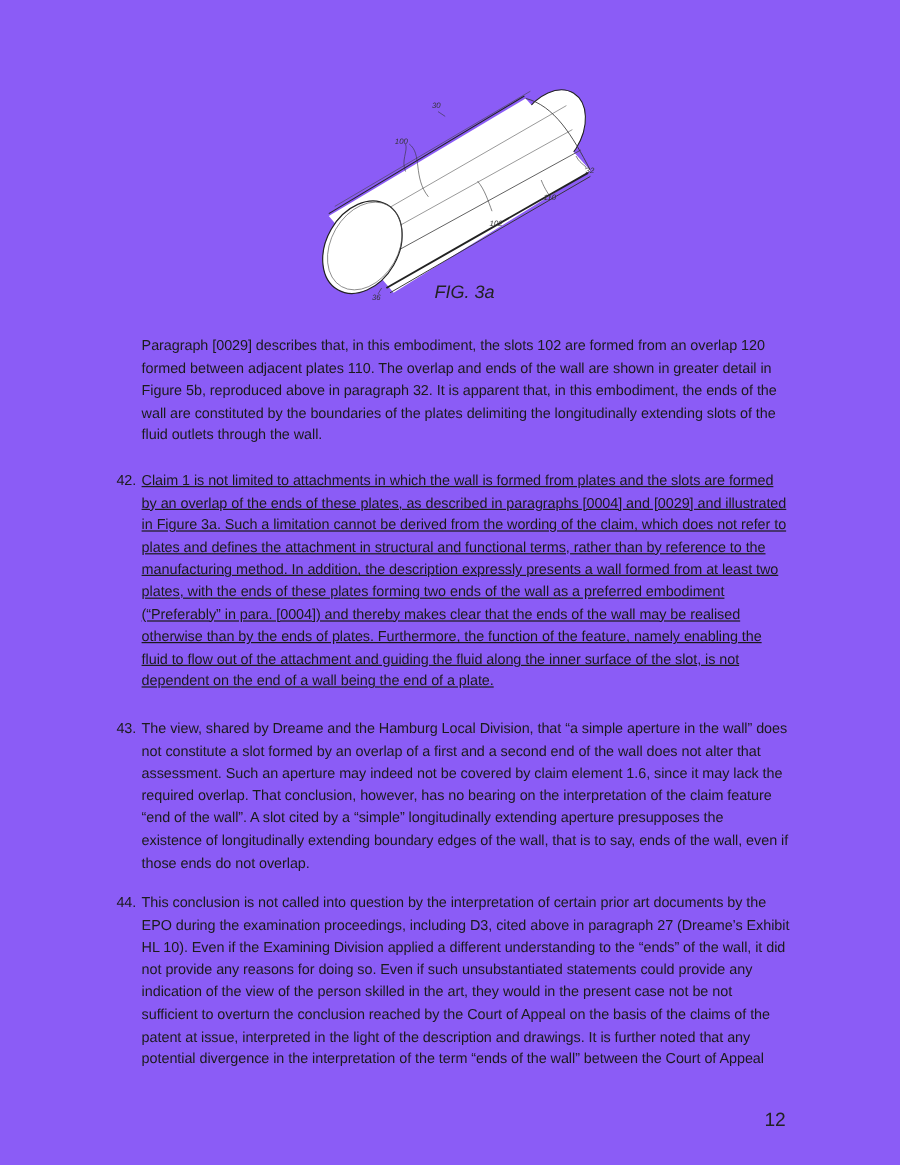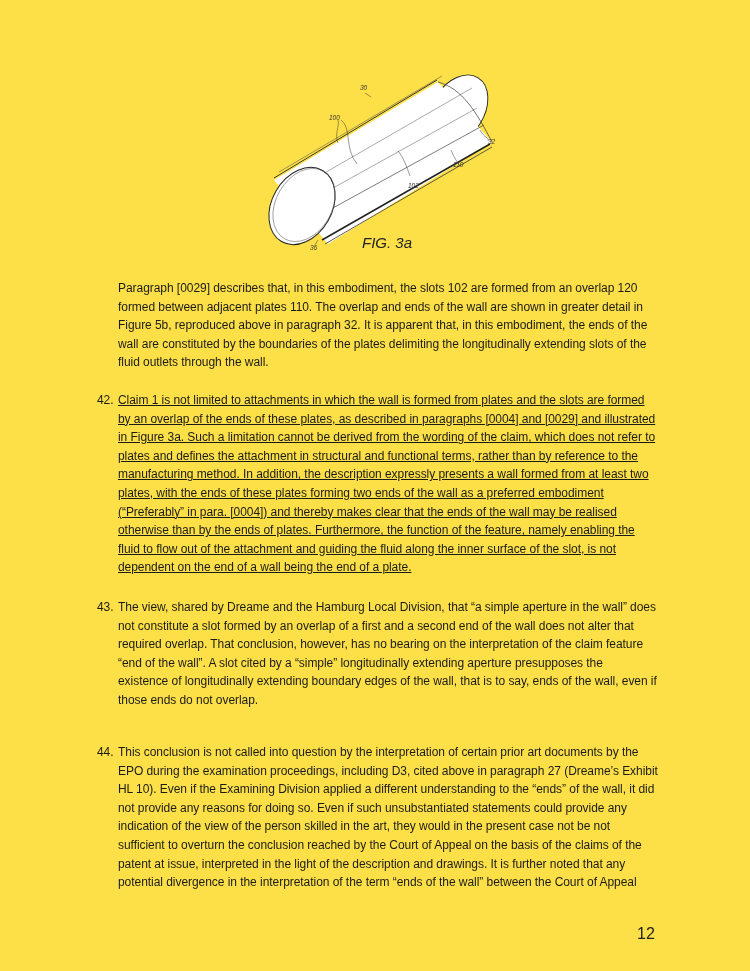--- a/index.html
+++ b/index.html
@@ -13,21 +13,21 @@
       position: relative;
       overflow: hidden;
       font-family: "Liberation Sans", sans-serif;
       color: #1a1a1a;
     }
     .page {
       position: absolute;
       left: 0; top: 0;
       width: 750px;
       height: 971px;
-      background: #fde047;
+      background: #8b5cf6;
     }
     .figure {
       position: absolute;
       left: 262px;
       top: 68px;
       width: 250px;
       height: 192px;
     }
     .figure svg {
       width: 250px;
@@ -159,20 +159,21 @@
       <span class="line">fluid to flow out of the attachment and guiding the fluid along the inner surface of the slot, is not</span>
       <span class="line">dependent on the end of a wall being the end of a plate.</span>
     </span>
   </div>
 
   <div class="text para-num p43">
     <span class="num">43.</span>
     <span class="body">
       <span class="line">The view, shared by Dreame and the Hamburg Local Division, that “a simple aperture in the wall” does</span>
       <span class="line">not constitute a slot formed by an overlap of a first and a second end of the wall does not alter that</span>
+      <span class="line">assessment. Such an aperture may indeed not be covered by claim element 1.6, since it may lack the</span>
       <span class="line">required overlap. That conclusion, however, has no bearing on the interpretation of the claim feature</span>
       <span class="line">“end of the wall”. A slot cited by a “simple” longitudinally extending aperture presupposes the</span>
       <span class="line">existence of longitudinally extending boundary edges of the wall, that is to say, ends of the wall, even if</span>
       <span class="line">those ends do not overlap.</span>
     </span>
   </div>
 
   <div class="text para-num p44">
     <span class="num">44.</span>
     <span class="body">

